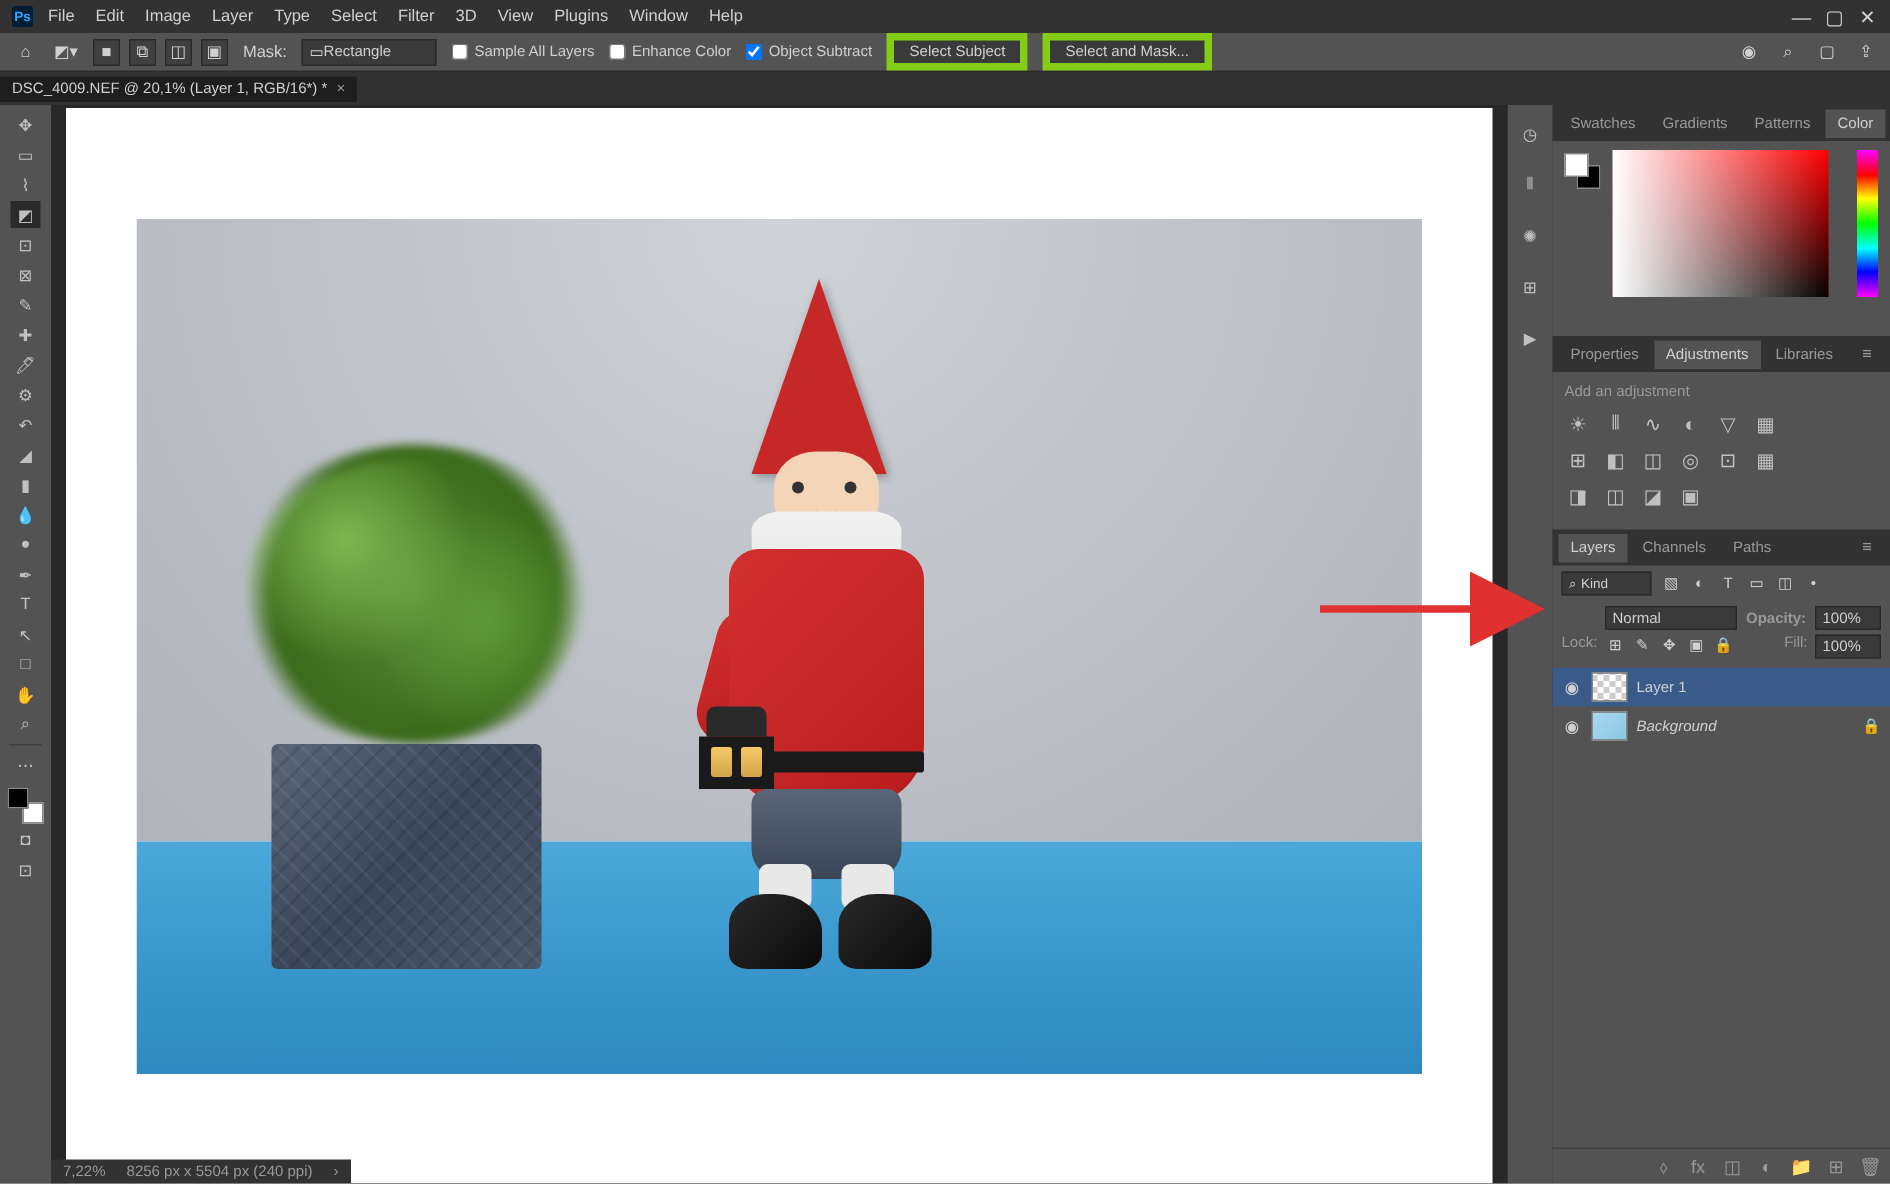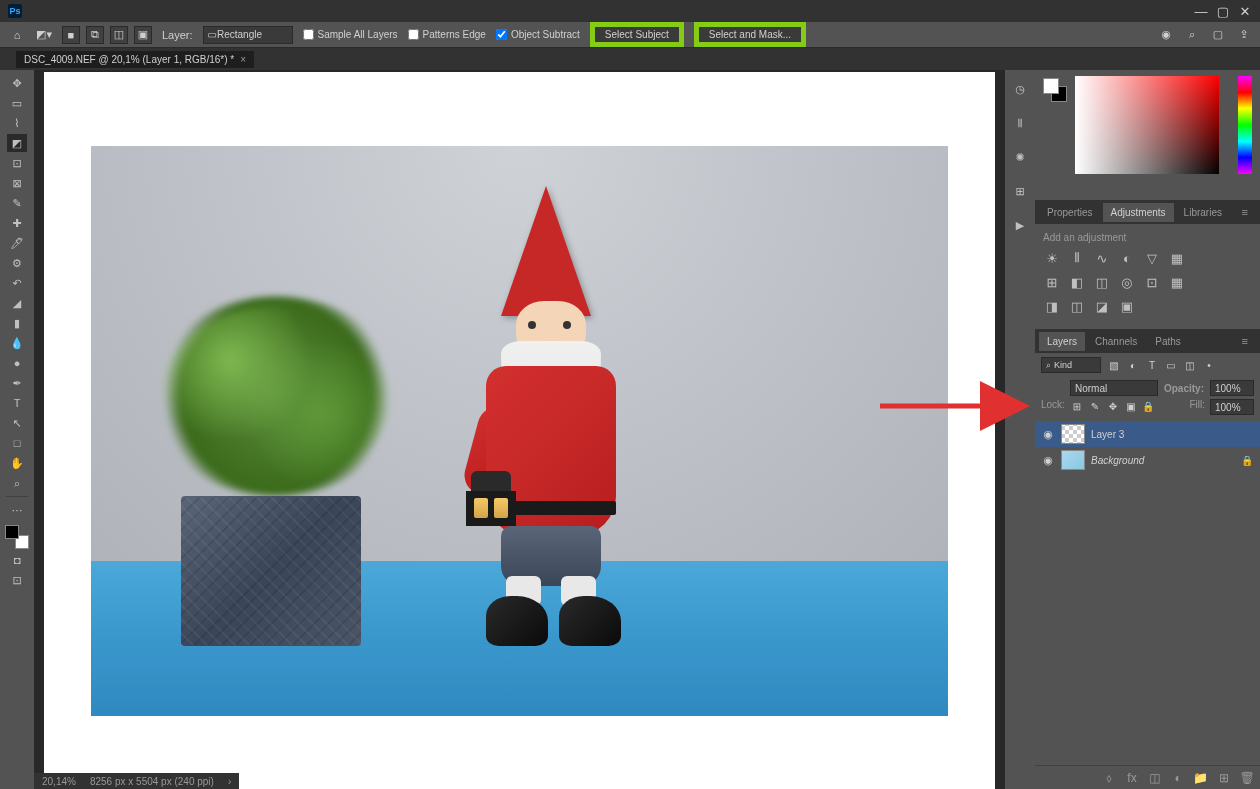--- a/index.html
+++ b/index.html
@@ -13,21 +13,21 @@
 .optionsbar{height:26px;background:#535353;display:flex;align-items:center;padding:0 8px;gap:10px;border-bottom:1px solid #2a2a2a;}
 .optionsbar .home-icon{width:18px;height:18px;display:flex;align-items:center;justify-content:center;}
 .optionsbar .opt-group{display:flex;align-items:center;gap:6px;}
 .optionsbar .opt-btn{width:18px;height:18px;background:#404040;border:1px solid #2a2a2a;display:flex;align-items:center;justify-content:center;}
 .optionsbar .mode-select{background:#3a3a3a;border:1px solid #2a2a2a;height:18px;width:90px;padding:0 4px;display:flex;align-items:center;font-size:10px;}
 .optionsbar .chk{display:flex;align-items:center;gap:4px;font-size:10px;}
 .optionsbar .chk input{width:11px;height:11px;}
 .optionsbar .text-btn{background:#3a3a3a;border:5px solid #84cc16;padding:2px 10px;font-size:10px;cursor:pointer;}
 .optionsbar .right-icons{margin-left:auto;display:flex;gap:10px;}
 .optionsbar .right-icons span{width:16px;height:16px;display:flex;align-items:center;justify-content:center;cursor:pointer;}
-.tabbar{height:22px;background:#323232;display:flex;align-items:center;padding:0 16px;}
+.tabbar{height:22px;background:#323232;display:flex;align-items:center;padding:0 0;}
 .tabbar .tab{background:#1e1e1e;padding:3px 8px;font-size:10px;display:flex;align-items:center;gap:6px;}
 .tabbar .tab .close{cursor:pointer;color:#999;}
 .main{display:flex;height:calc(789px - 22px - 26px - 22px);}
 .toolbar{width:34px;background:#535353;display:flex;flex-direction:column;align-items:center;padding-top:4px;gap:2px;}
 .toolbar .tool{width:20px;height:18px;display:flex;align-items:center;justify-content:center;cursor:pointer;color:#c0c0c0;}
 .toolbar .tool.active{background:#2a2a2a;}
 .toolbar .sep{width:22px;height:1px;background:#404040;margin:2px 0;}
 .toolbar .fgbg{width:24px;height:24px;position:relative;margin-top:4px;}
 .toolbar .fgbg .fg{width:14px;height:14px;background:#000;border:1px solid #888;position:absolute;top:0;left:0;}
 .toolbar .fgbg .bg{width:14px;height:14px;background:#fff;border:1px solid #888;position:absolute;bottom:0;right:0;}
@@ -104,45 +104,59 @@
 .layers-footer{height:24px;display:flex;align-items:center;justify-content:flex-end;padding:0 6px;gap:9px;border-top:1px solid #404040;}
 .layers-footer span{width:14px;height:14px;display:flex;align-items:center;justify-content:center;cursor:pointer;color:#999;font-size:12px;}
 #arrow{position:absolute;left:880px;top:391px;width:150px;height:30px;pointer-events:none;}
 #arrow svg{width:100%;height:100%;overflow:visible;}
 </style>
 </head>
 <body>
 
 <div class="titlebar">
   <div class="ps-logo">Ps</div>
+  <div class="menu">
+    <span>File</span>
+    <span>Edit</span>
+    <span>Image</span>
+    <span>Layer</span>
+    <span>Type</span>
+    <span>Select</span>
+    <span>Filter</span>
+    <span>3D</span>
+    <span>View</span>
+    <span>Plugins</span>
+    <span>Window</span>
+    <span>Help</span>
+  </div>
   <div class="winbtns">
     <span>—</span>
     <span>▢</span>
     <span>✕</span>
   </div>
 </div>
 
 <div class="optionsbar">
   <span class="home-icon">⌂</span>
   <span>◩▾</span>
   <div class="opt-group">
     <div class="opt-btn">■</div>
     <div class="opt-btn">⧉</div>
     <div class="opt-btn">◫</div>
     <div class="opt-btn">▣</div>
   </div>
-  <span>Layer:</span>
+  <span>Mask:</span>
   <div class="mode-select">▭ <span>Rectangle</span></div>
   <label class="chk">
       <input type="checkbox" style="">
       <span>Sample All Layers</span>
     </label>
   <label class="chk">
       <input type="checkbox" style="">
-      <span>Patterns Edge</span>
+      <span>Enhance Color</span>
     </label>
   <label class="chk">
       <input type="checkbox" checked="" style="">
       <span>Object Subtract</span>
     </label>
   <div class="text-btn">Select Subject</div>
   <div class="text-btn">Select and Mask...</div>
   <div class="right-icons">
     <span>◉</span>
     <span>⌕</span>
@@ -220,35 +234,42 @@
               <span></span>
             </div>
           <div class="boots">
               <span></span>
               <span></span>
             </div>
         </div>
       </div>
     </div>
     <div class="statusbar">
-      <span>20,14%</span>
+      <span>7,22%</span>
       <span>8256 px x 5504 px (240 ppi)</span>
       <span>›</span>
     </div>
   </div>
 
   <div class="right-icon-strip">
     <span>◷</span>
     <span>⫴</span>
     <span>✺</span>
     <span>⊞</span>
     <span>▶</span>
   </div>
 
   <div class="panels">
+    <div class="panel-tabs">
+      <span>Swatches</span>
+      <span>Gradients</span>
+      <span>Patterns</span>
+      <span class="active">Color</span>
+      <span class="menu-icon">≡</span>
+    </div>
     <div class="color-panel">
       <div class="color-swatch-box">
           <div class="bg"></div>
           <div class="fg"></div>
         </div>
       <div class="color-picker"></div>
       <div class="hue-strip"></div>
     </div>
 
     <div class="panel-tabs">
@@ -315,21 +336,21 @@
           <span>▣</span>
           <span>🔒</span>
         </div>
         <span class="fill-label">Fill:</span>
         <div class="fill-val">100%</div>
       </div>
       <div class="layer-list">
         <div class="layer-row selected">
           <span class="eye">◉</span>
           <div class="thumb empty"></div>
-          <span class="name">Layer 3</span>
+          <span class="name">Layer 1</span>
         </div>
         <div class="layer-row">
           <span class="eye">◉</span>
           <div class="thumb"></div>
           <span class="name locked">Background</span>
           <span class="lock">🔒</span>
         </div>
       </div>
       <div class="layers-footer">
         <span>⬨</span>

